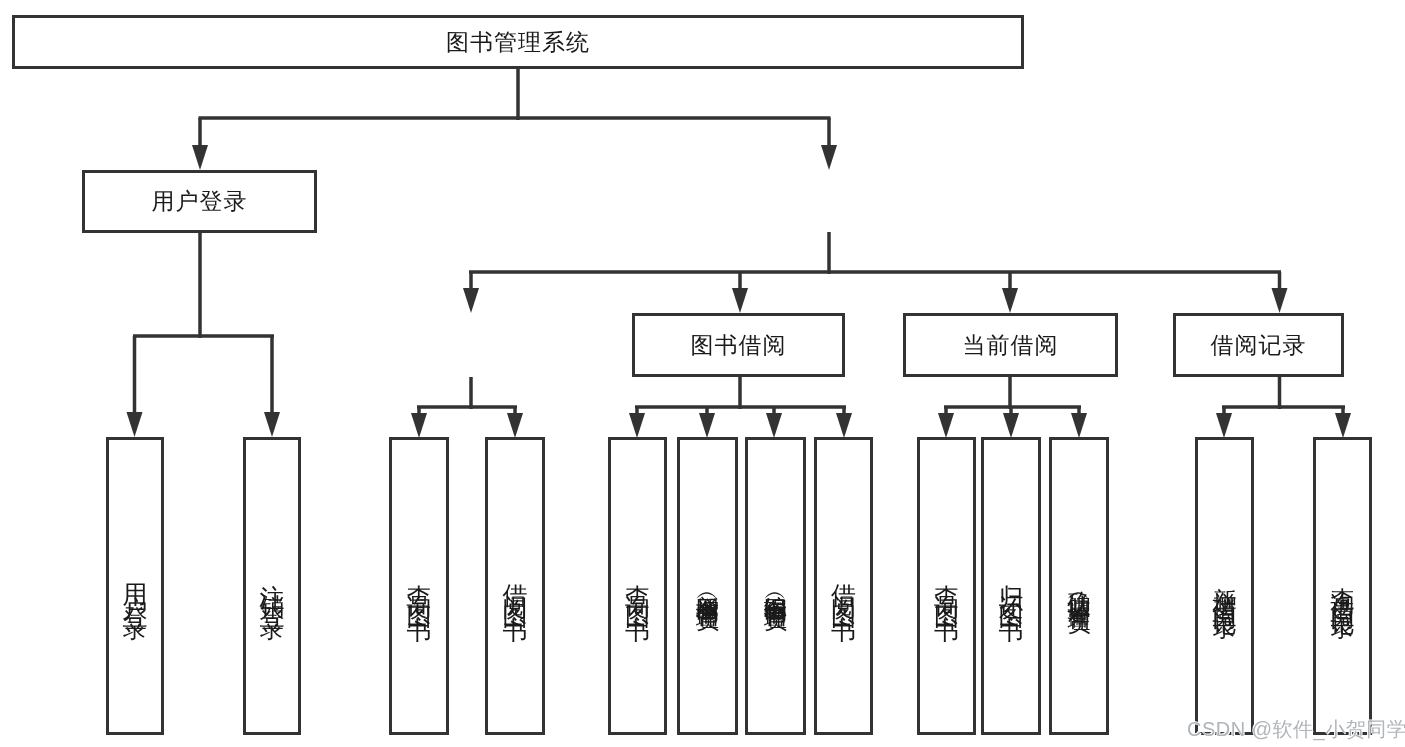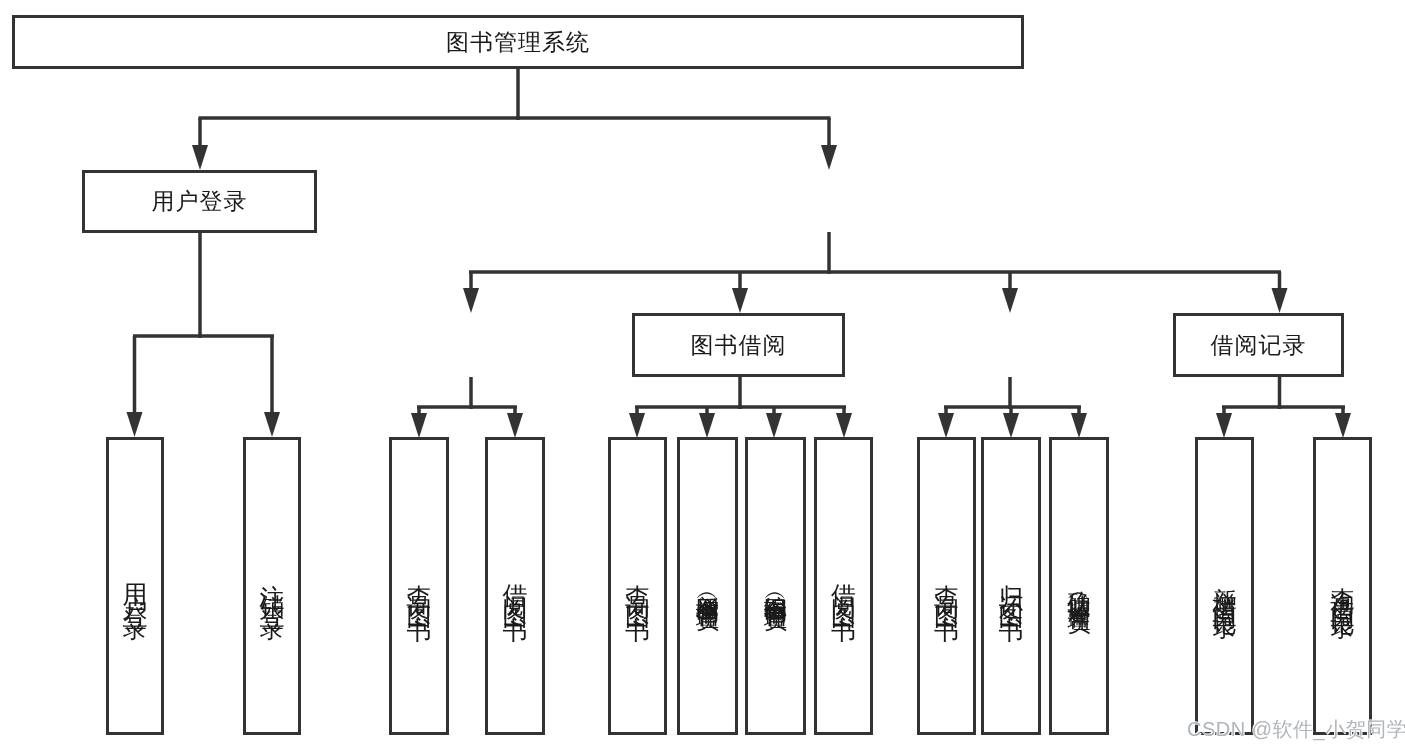--- a/index.html
+++ b/index.html
@@ -110,20 +110,21 @@
       <polygon points="1216,413 1232,413 1224,438" fill="#333333"></polygon>
       <line x1="1343" y1="407" x2="1343" y2="418" stroke="#333333" stroke-width="3.5"></line>
       <polygon points="1335,413 1351,413 1343,438" fill="#333333"></polygon>
     </svg>
 
   <div class="hbox" style="left:12px;top:15px;width:1012px;height:54px;">图书管理系统</div>
 
   <div class="hbox" style="left:82px;top:170px;width:235px;height:63px;">用户登录</div>
 
   <div class="hbox" style="left:632px;top:313px;width:213px;height:64px;">图书借阅</div>
+  <div class="hbox" style="left:903px;top:313px;width:215px;height:64px;">当前借阅</div>
   <div class="hbox" style="left:1173px;top:313px;width:171px;height:64px;">借阅记录</div>
 
   <div class="vbox" style="left:106px;width:58px;">
     <span>用户登录</span>
   </div>
   <div class="vbox" style="left:243px;width:58px;">
     <span>注销登录</span>
   </div>
 
   <div class="vbox" style="left:389px;width:60px;">

